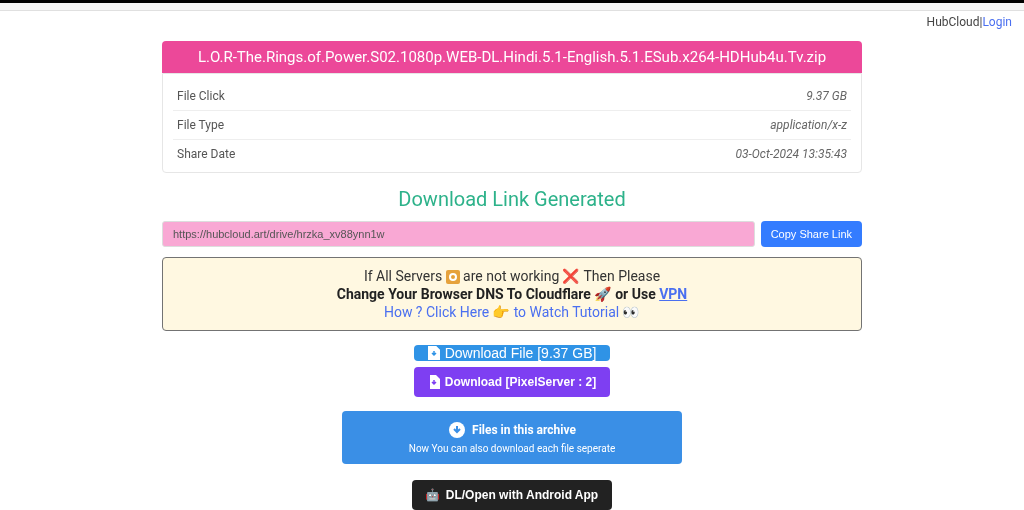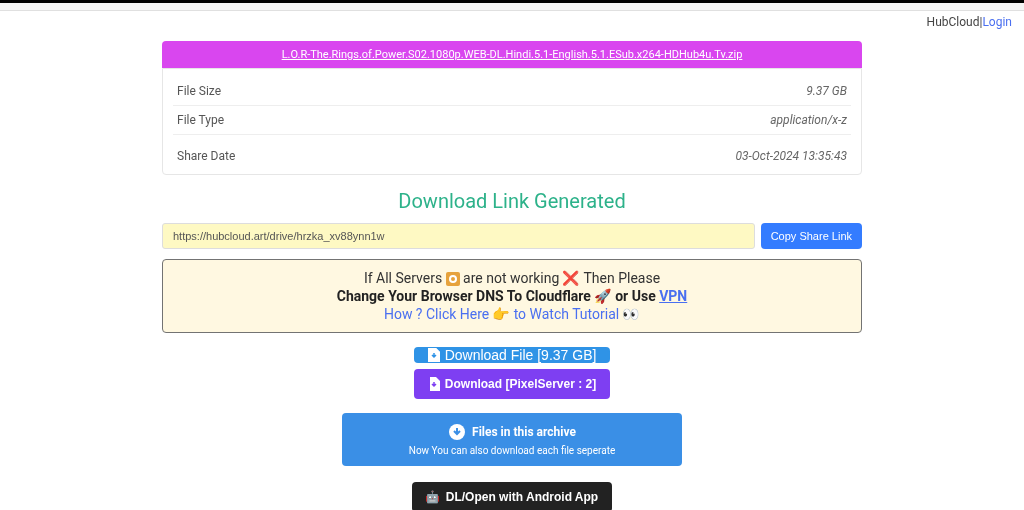--- a/index.html
+++ b/index.html
@@ -2,28 +2,28 @@
 <html><head>
   <meta charset="utf-8">
   <style>
     * { margin: 0; padding: 0; box-sizing: border-box; }
     body { font-family: -apple-system, BlinkMacSystemFont, "Segoe UI", Roboto, sans-serif; background: #fff; color: #333; }
     .top-bar { height: 8px; background: #f5f5f5; border-bottom: 1px solid #e0e0e0; }
     .top-black { height: 3px; background: #000; }
     .header { display: flex; justify-content: flex-end; padding: 4px 12px; font-size: 12px; color: #444; }
     .header a { color: #4a6ff0; text-decoration: none; }
     .container { max-width: 720px; margin: 0 auto; padding: 0 10px; }
-    .file-title { background: #d946ef; color: #fff; font-size: 11px; text-align: center; padding: 7px 12px; border-radius: 4px 4px 0 0; margin-top: 8px; text-decoration: underline; }
+    .file-title { background: #ec4899; color: #fff; font-size: 15px; text-align: center; padding: 7px 12px; border-radius: 4px 4px 0 0; margin-top: 8px; }
     .card { border: 1px solid #e6e6e6; border-radius: 0 0 4px 4px; margin-bottom: 14px; padding: 8px 10px 4px; }
     .info-row { display: flex; justify-content: space-between; padding: 7px 4px; border-bottom: 1px solid #eee; font-size: 12px; color: #555; }
-    .info-row:last-child { border-bottom: none; margin-top: 7px; }
+    .info-row:last-child { border-bottom: none; }
     .info-val { font-style: italic; color: #666; }
     h2.gen { text-align: center; color: #2db28a; font-size: 20px; font-weight: 400; margin: 8px 0 10px; }
     .share-row { display: flex; gap: 6px; margin-bottom: 10px; }
-    .share-input { flex: 1; font-size: 11px; padding: 6px 10px; border: 1px solid #ddd; border-radius: 3px; background: #fef9c3; color: #555; }
+    .share-input { flex: 1; font-size: 11px; padding: 6px 10px; border: 1px solid #ddd; border-radius: 3px; background: #f9a8d4; color: #555; }
     .btn { display: inline-flex; align-items: center; gap: 5px; border: none; border-radius: 4px; cursor: pointer; font-size: 12px; padding: 6px 12px; color: #fff; font-weight: 500; }
     .btn-blue-sm { background: #347cff; font-size: 11px; padding: 0 10px; }
     .notice { background: #fff8e1; border: 1px solid #737373; border-radius: 4px; padding: 10px; text-align: center; margin-bottom: 14px; }
     .notice-l1 { font-size: 14px; color: #333; }
     .notice-l2 { font-size: 14px; font-weight: 700; color: #222; margin-top: 2px; }
     .notice-l2 .vpn { color: #4a6ff0; }
     .notice-l3 { font-size: 14px; color: #4a6ff0; margin-top: 2px; }
     .center { text-align: center; }
     .btn-dl { background: #2f93e6; font-size: 14px; padding: 0 14px; font-weight: 400; margin-bottom: 6px; }
     .btn-pixel { background: #7e3ff2; font-size: 12px; padding: 8px 14px; font-weight: 700; }
@@ -43,21 +43,21 @@
 <div class="header">
   <span>HubCloud</span>
   <span> | </span>
   <a href="#">Login</a>
 </div>
 
 <div class="container">
   <div class="file-title">L.O.R-The.Rings.of.Power.S02.1080p.WEB-DL.Hindi.5.1-English.5.1.ESub.x264-HDHub4u.Tv.zip</div>
   <div class="card">
     <div class="info-row">
-      <span>File Size</span>
+      <span>File Click</span>
       <span class="info-val">9.37 GB</span>
     </div>
     <div class="info-row">
       <span>File Type</span>
       <span class="info-val">application/x-z</span>
     </div>
     <div class="info-row">
       <span>Share Date</span>
       <span class="info-val">03-Oct-2024 13:35:43</span>
     </div>

